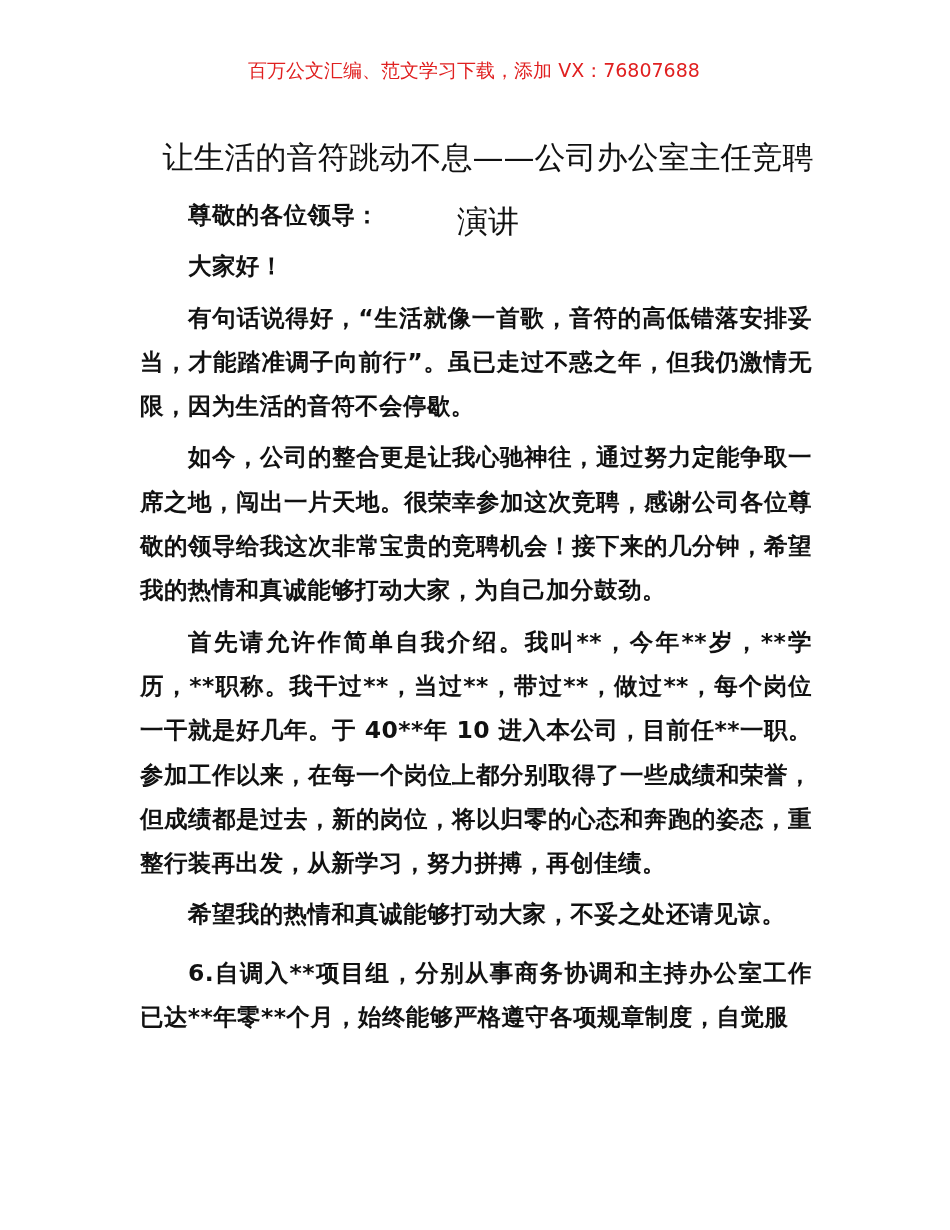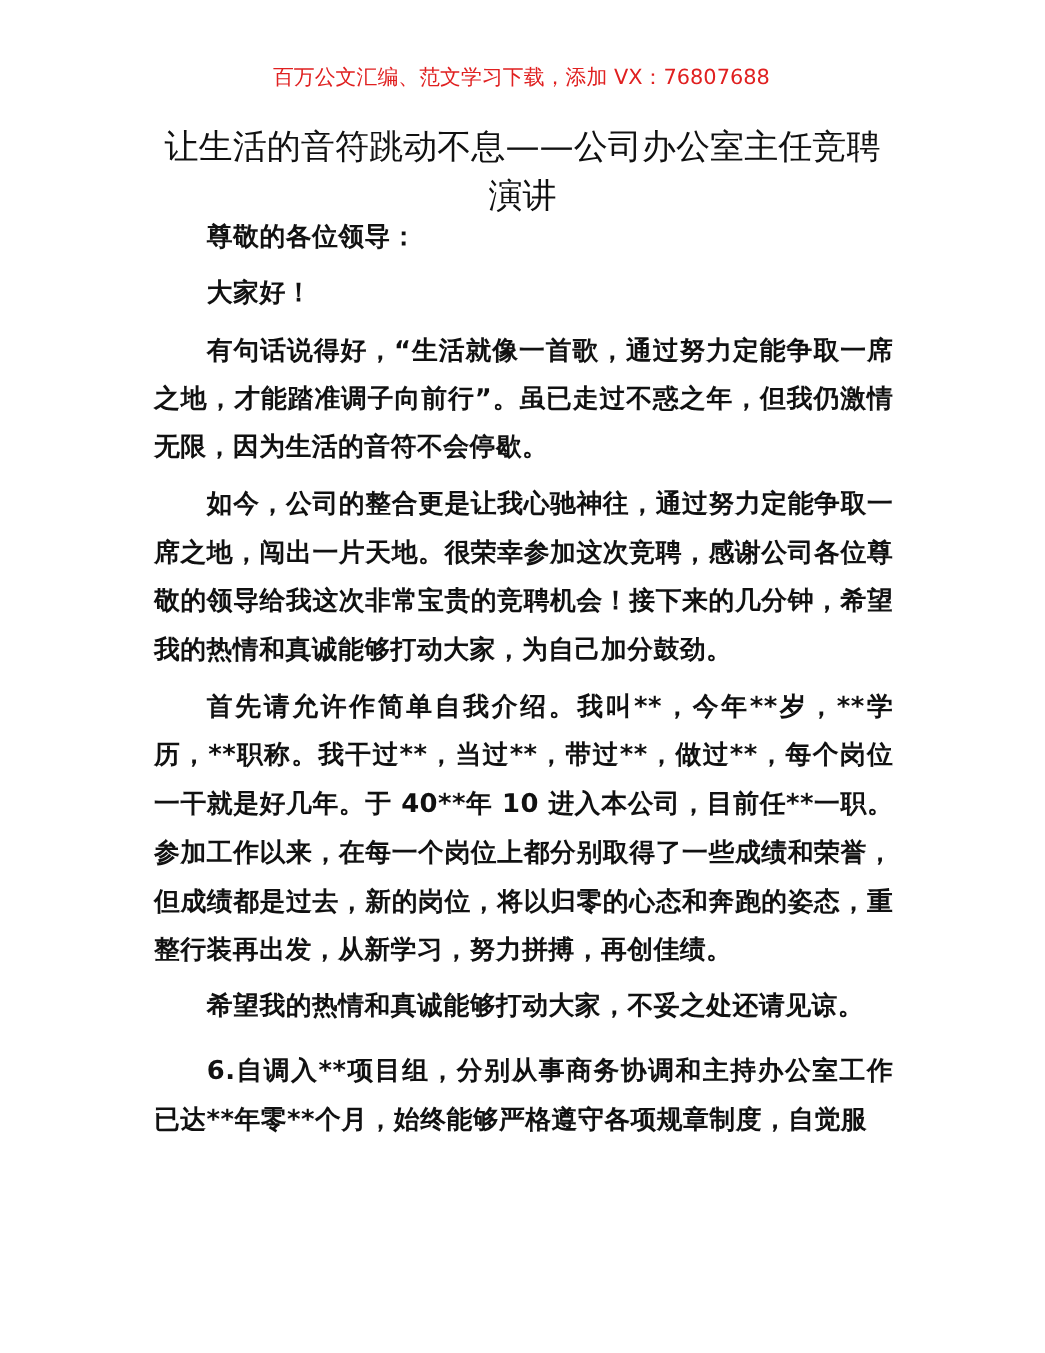--- a/index.html
+++ b/index.html
@@ -1,39 +1,39 @@
 <!DOCTYPE html>
 <html><head>
   <meta charset="utf-8">
   <style>
     html, body { margin: 0; padding: 0; background: #ffffff; }
     body { width: 950px; height: 1230px; position: relative; overflow: hidden;
            font-family: "DejaVu Sans", "Liberation Sans", sans-serif; color: #111111; }
     .header-banner { position: absolute; top: 56px; left: 0; width: 948px; text-align: center;
            font-size: 19px; line-height: 28px; color: #e02020; letter-spacing: 0px; }
     .doc-title { position: absolute; top: 112px; left: 140px; width: 670px; text-align: center;
-           font-size: 31px; line-height: 44px; color: #111111; margin: 0; font-weight: normal; }
+           font-size: 31px; line-height: 64px; color: #111111; margin: 13px; font-weight: normal; }
     .doc-body { position: absolute; top: 193px; left: 140px; width: 672px; font-weight: bold; }
     .para { margin: 0; font-size: 23.5px; line-height: 44.3px; text-indent: 48px;
             letter-spacing: 0.4px; text-align: justify; }
     .gap { height: 7px; }
   </style>
 </head>
 <body>
 
 <div class="header-banner">百万公文汇编、范文学习下载，添加 VX：76807688</div>
 
 <h1 class="doc-title">让生活的音符跳动不息——公司办公室主任竞聘演讲</h1>
 
 <div class="doc-body">
   <p class="para">尊敬的各位领导：</p>
   <div class="gap"></div>
   <p class="para">大家好！</p>
   <div class="gap"></div>
-  <p class="para">有句话说得好，“生活就像一首歌，通过努力定能争取一席之地，才能踏准调子向前行”。虽已走过不惑之年，但我仍激情无限，因为生活的音符不会停歇。</p>
+  <p class="para">有句话说得好，“生活就像一首歌，音符的高低错落安排妥当，才能踏准调子向前行”。虽已走过不惑之年，但我仍激情无限，因为生活的音符不会停歇。</p>
   <div class="gap"></div>
   <p class="para">如今，公司的整合更是让我心驰神往，通过努力定能争取一席之地，闯出一片天地。很荣幸参加这次竞聘，感谢公司各位尊敬的领导给我这次非常宝贵的竞聘机会！接下来的几分钟，希望我的热情和真诚能够打动大家，为自己加分鼓劲。</p>
   <div class="gap"></div>
   <p class="para">首先请允许作简单自我介绍。我叫**，今年**岁，**学历，**职称。我干过**，当过**，带过**，做过**，每个岗位一干就是好几年。于 40**年 10 进入本公司，目前任**一职。参加工作以来，在每一个岗位上都分别取得了一些成绩和荣誉，但成绩都是过去，新的岗位，将以归零的心态和奔跑的姿态，重整行装再出发，从新学习，努力拼搏，再创佳绩。</p>
   <div class="gap"></div>
   <p class="para">希望我的热情和真诚能够打动大家，不妥之处还请见谅。</p>
   <div class="gap"></div>
   <div class="gap"></div>
   <p class="para">6.自调入**项目组，分别从事商务协调和主持办公室工作已达**年零**个月，始终能够严格遵守各项规章制度，自觉服</p>
 </div>

